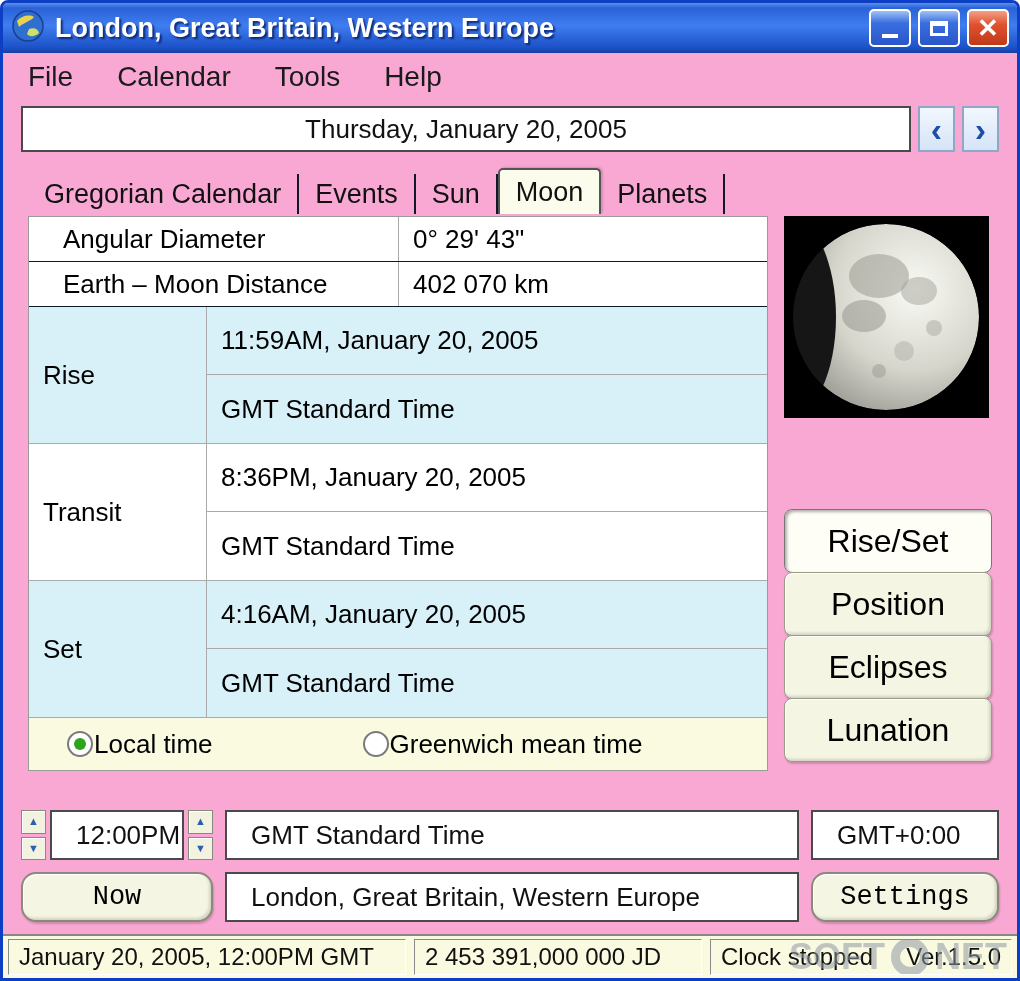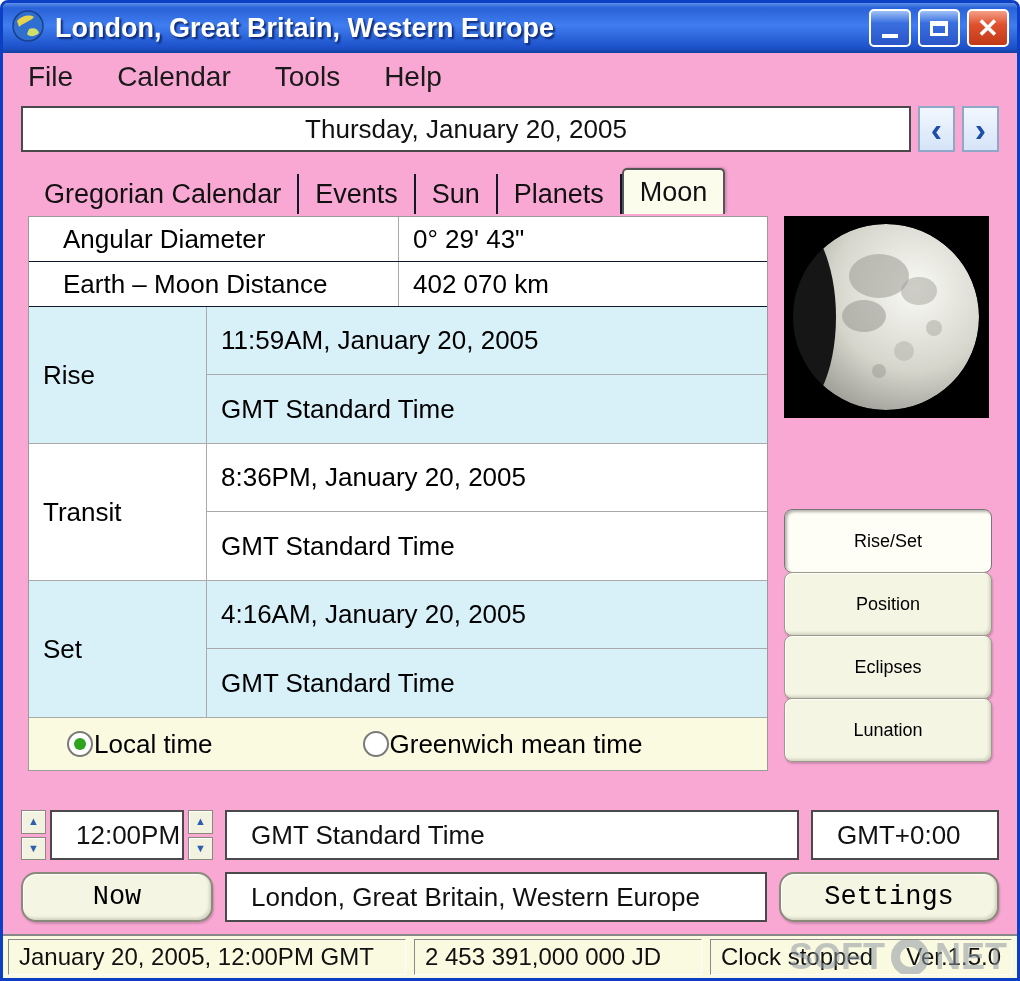--- a/index.html
+++ b/index.html
@@ -69,21 +69,21 @@
   .radio-opt.opt2 { margin-left:150px; }
   .radio { width:26px; height:26px; border-radius:50%; border:2px solid #7a7a7a; background:#fff;
            display:flex; align-items:center; justify-content:center; }
   .radio.checked::after { content:""; width:12px; height:12px; border-radius:50%; background:#2ea41c; }
   .radio-label { font-size:26px; }
 
   .right-col { flex:1; display:flex; flex-direction:column; }
   .moon-img { width:205px; height:202px; }
   .side-buttons { margin-top:92px; display:flex; flex-direction:column; }
   .side-btn { height:64px; background:#F5F5E3; border:1px solid #9a9a88; border-radius:8px; margin-top:-1px;
-              display:flex; align-items:center; justify-content:center; font-size:18px; cursor:pointer;
+              display:flex; align-items:center; justify-content:center; font-size:32px; cursor:pointer;
               box-shadow: inset 1px 1px 0 #ffffff, inset -2px -2px 3px rgba(0,0,0,.14), 1px 2px 2px rgba(0,0,0,.18); }
   .side-btn.active { background:#FEFEF6; border-color:#777;
               box-shadow: inset 2px 2px 3px rgba(0,0,0,.3); }
 
   
   .bottom { margin:0 18px; flex:0 0 auto; }
   .bottom-row { display:flex; gap:12px; height:50px; margin-top:12px; }
   .time-group { width:192px; display:flex; gap:4px; }
   .spin-col { width:25px; display:flex; flex-direction:column; gap:3px; }
   .spin-btn { flex:1; background:#F2F2E0; border:1px solid #8a8a7a; display:flex; align-items:center;
@@ -92,21 +92,21 @@
   .field { background:#fff; border:2px solid #4a4a4a; display:flex; align-items:center;
            padding-left:24px; font-size:26px; color:#111; }
   .time-field { flex:1; }
   .tz-field { flex:1; }
   .gmt-field { width:188px; }
   .btn { background:#F5F5E3; border:2px solid #8a8a7a; border-radius:15px; font-size:27px; cursor:pointer;
          display:flex; align-items:center; justify-content:center;
          box-shadow: inset 1px 1px 0 #fff, inset -2px -2px 3px rgba(0,0,0,.14), 1px 2px 2px rgba(0,0,0,.18); font-family: Liberation Mono, monospace; }
   .now-btn { width:192px; }
   .loc-field { flex:1; }
-  .settings-btn { width:220px; }
+  .settings-btn { width:188px; }
 
   
   .statusbar { margin-top:12px; border-top:2px solid #888; display:flex; height:44px; flex:0 0 44px;
                align-items:stretch; padding:3px 5px; gap:8px; position:relative; background:#FAFAE1; }
   .status-sec { border:1px solid; border-color:#8a8a8a #ffffff #ffffff #8a8a8a;
                 display:flex; align-items:center; padding:0 10px; font-size:24px; color:#111; }
   .sec1 { flex:0 0 398px; }
   .sec2 { flex:0 0 288px; }
   .sec3 { flex:1; justify-content:space-between; position:relative; overflow:hidden; }
   .sec3 > span { position:relative; z-index:1; }
@@ -156,22 +156,22 @@
     </div>
     <div class="nav-btn">
       <span>›</span>
     </div>
   </div>
 
   <div class="tabs">
     <div class="tab">Gregorian Calendar</div>
     <div class="tab">Events</div>
     <div class="tab">Sun</div>
+    <div class="tab active">Moon</div>
     <div class="tab">Planets</div>
-    <div class="tab active">Moon</div>
   </div>
 
   <div class="main">
 
     <div class="left-panel">
       <div class="info-row">
         <div class="info-label">Angular Diameter</div>
         <div class="info-value">0° 29' 43"</div>
       </div>
       <div class="info-row">

